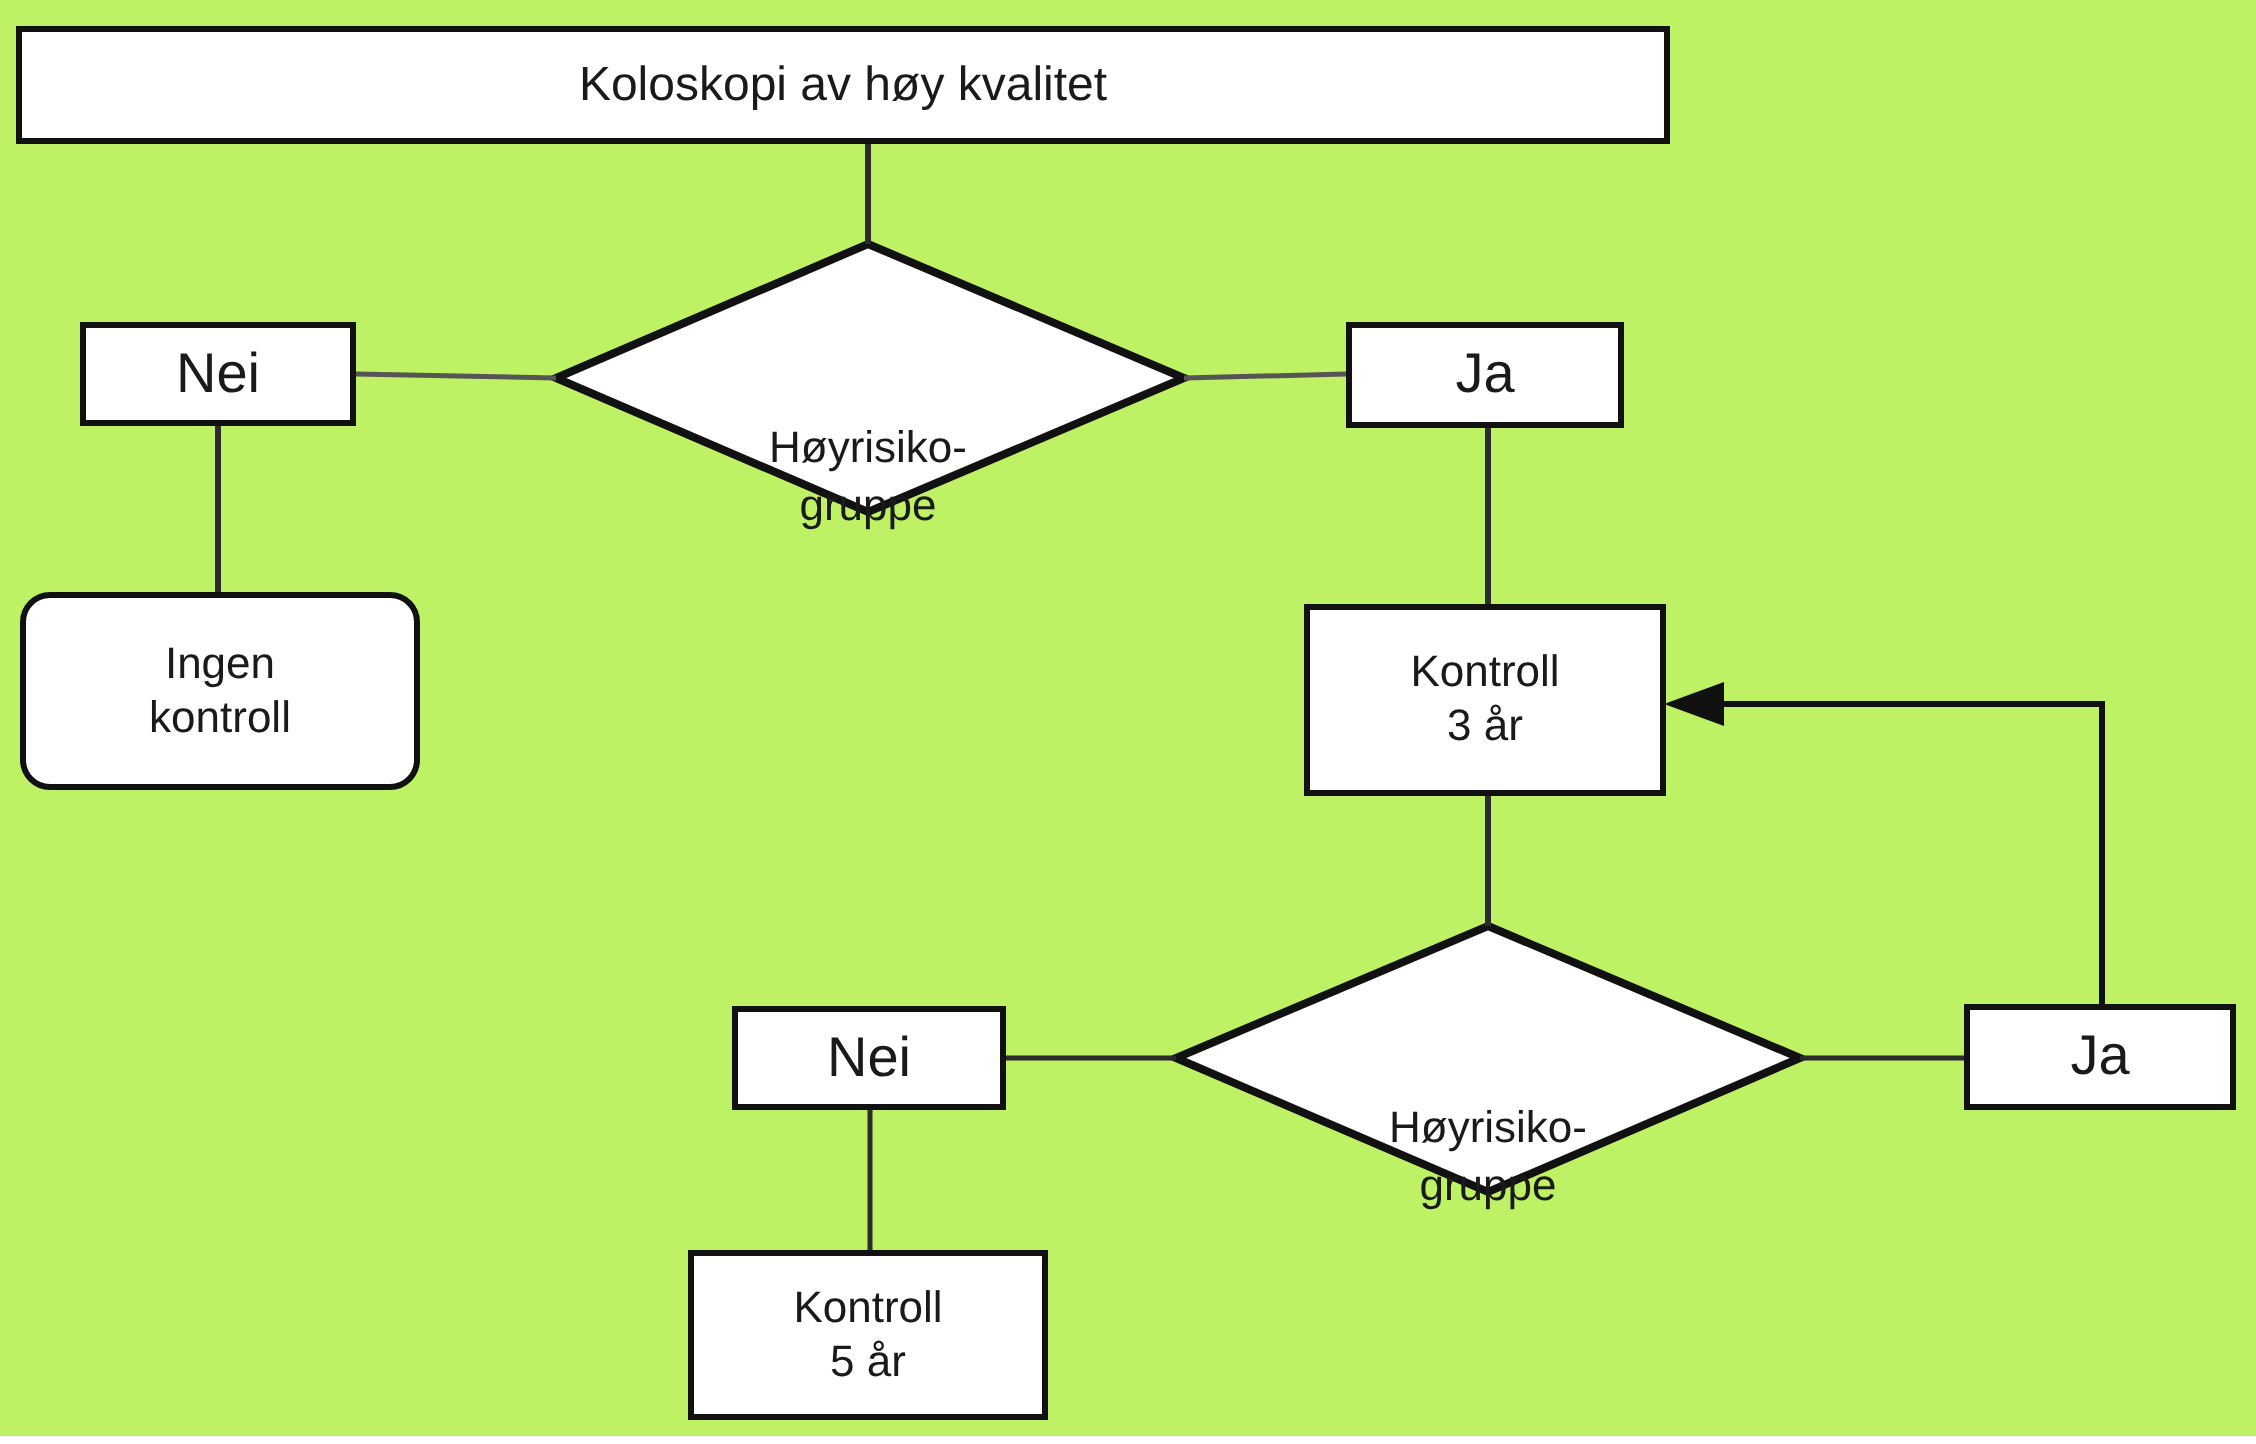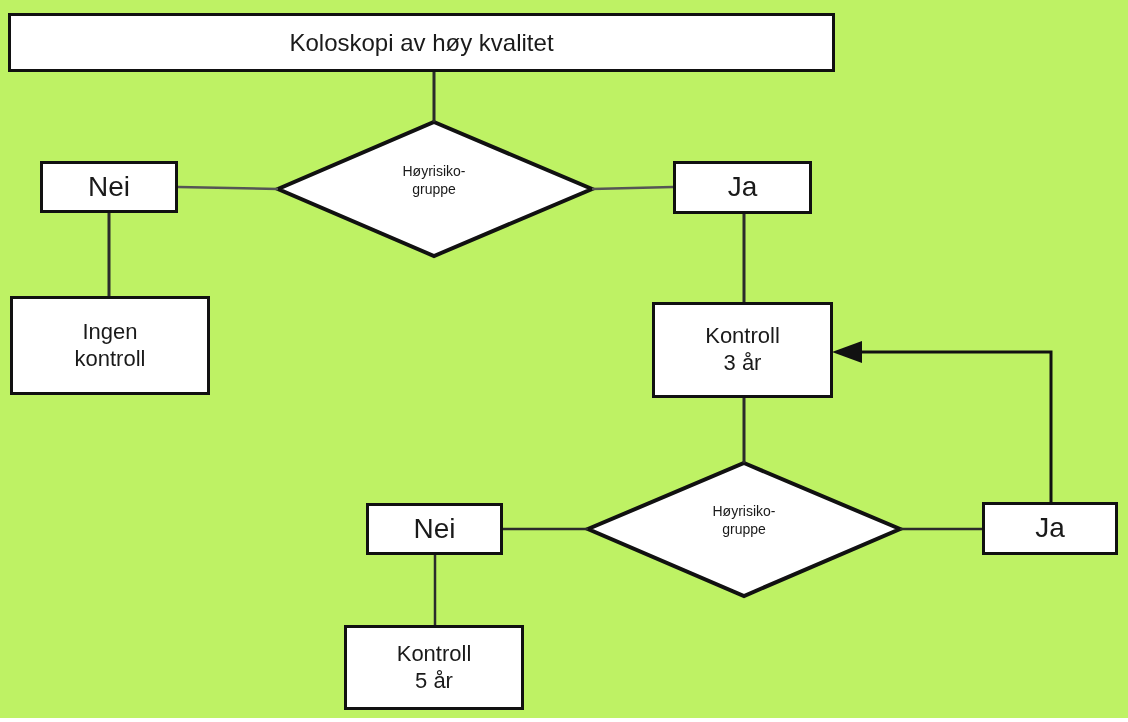--- a/index.html
+++ b/index.html
@@ -44,25 +44,26 @@
   .node-small {
     font-size: 28px;
   }
   .node-twoline {
     font-size: 22px;
   }
   .diamond-label {
     position: absolute;
     z-index: 3;
     text-align: center;
-    font-size: 14px;
+    font-size: 22px;
     color: #1a1a1a;
     line-height: 1.3;
     white-space: pre-line;
     pointer-events: none;
+    margin-top: 48px;
   }
 </style>
 </head>
 <body>
 
 <div id="flowchart-canvas">
 
   <svg class="edges" viewBox="0 0 1128 722" xmlns="http://www.w3.org/2000/svg">
 
     <polygon points="434,122 592,189 434,256 278,189" fill="#ffffff" stroke="#111111" stroke-width="4"></polygon>
@@ -100,21 +101,21 @@
 gruppe</div>
 
   <div class="node node-small" style="left:40px; top:161px; width:138px; height:52px;">
     <span>Nei</span>
   </div>
 
   <div class="node node-small" style="left:673px; top:161px; width:139px; height:53px;">
     <span>Ja</span>
   </div>
 
-  <div class="node node-twoline" style="left:10px; top:296px; width:200px; height:99px;">
+  <div class="node node-twoline" style="left:10px; top:296px; width:200px; height:99px;border-radius:15px;">
     <span>Ingen
 kontroll</span>
   </div>
 
   <div class="node node-twoline" style="left:652px; top:302px; width:181px; height:96px;">
     <span>Kontroll
 3 år</span>
   </div>
 
   <div class="diamond-label" style="left:644px; top:502px; width:200px;">Høyrisiko-

